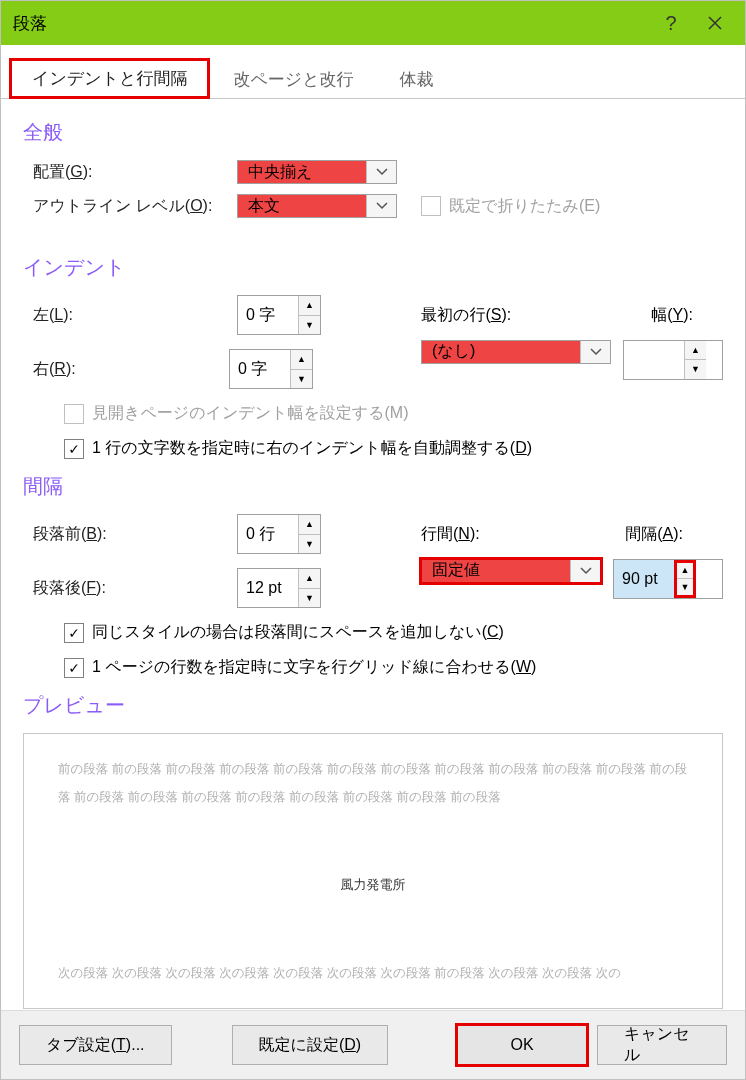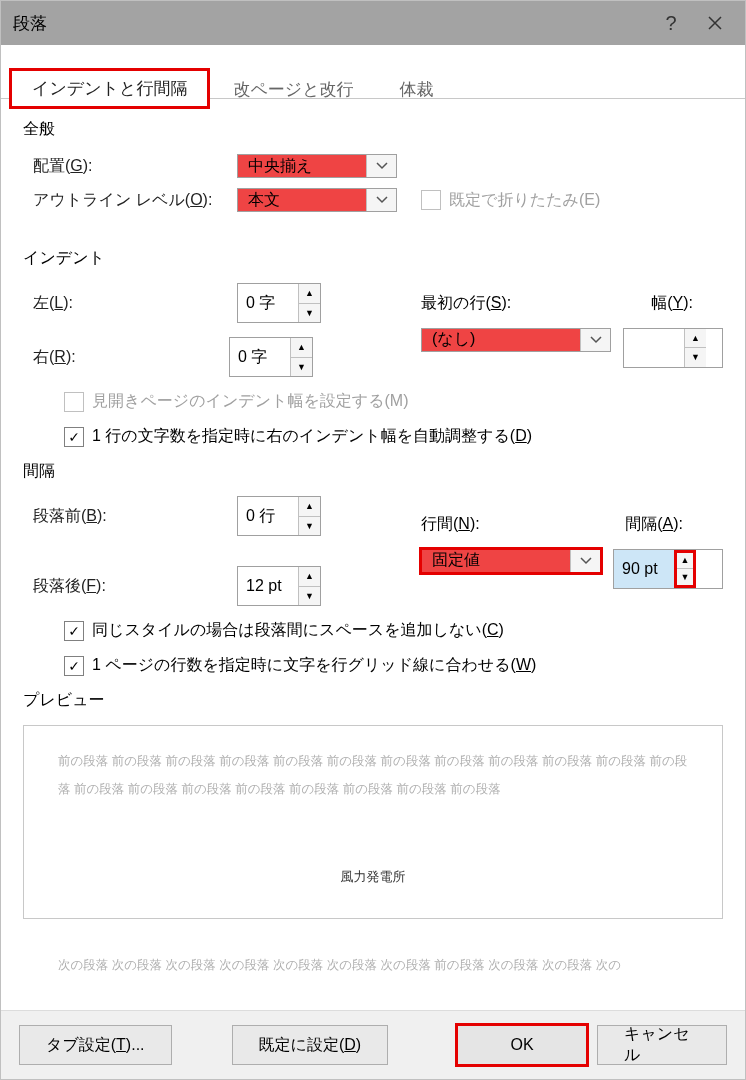--- a/index.html
+++ b/index.html
@@ -1,43 +1,43 @@
 <!DOCTYPE html>
 <html><head>
 <meta charset="utf-8">
 <style>
   * { box-sizing: border-box; font-family: "Yu Gothic UI", "Meiryo", sans-serif; }
   body { margin: 0; background: #f0f0f0; width: 746px; height: 1080px; overflow: hidden; font-size: 16px; color: #000; }
   .dialog { width: 746px; height: 1080px; background: #fff; border: 1px solid #c0c0c0; display: flex; flex-direction: column; }
-  .titlebar { height: 44px; display: flex; align-items: center; padding: 0 8px; background: #a3a3a3; }
+  .titlebar { height: 44px; display: flex; align-items: center; padding: 0 8px; background: #84cc16; }
   .titlebar .title { flex: 1; padding-left: 4px; font-size: 17px; }
   .titlebar .ctl { width: 44px; height: 44px; display: flex; align-items: center; justify-content: center; color: #333; font-size: 20px; }
   .tabs { display: flex; align-items: flex-end; border-bottom: 1px solid #c8c8c8; padding: 12px 8px 0 8px; gap: 0; }
-  .tab { padding: 8px 22px; font-size: 17px; color: #666; border: 1px solid transparent; border-bottom: none; position: relative; top: 11px; }
+  .tab { padding: 8px 22px; font-size: 17px; color: #666; border: 1px solid transparent; border-bottom: none; position: relative; top: 1px; }
   .tab.active { color: #222; border-color: #c8c8c8; background: #fff; }
   .tab.hl { border: 3px solid #e40000; padding: 6px 20px; }
   .body { flex: 1; padding: 12px 22px 8px 22px; overflow: auto; }
-  .section-title { font-size: 16px; color: #000000; margin: 8px 0 14px 0; }
+  .section-title { font-size: 20px; color: #8b5cf6; margin: 8px 0 14px 0; }
   .row { display: flex; align-items: center; margin: 10px 0 10px 10px; gap: 14px; }
   .label { width: 190px; color: #222; }
   .combo { position: relative; border: 1px solid #a0a0a0; height: 24px; display: flex; align-items: center; background: #ef4444; }
   .combo .val { padding: 0 10px; flex: 1; }
   .combo .arrow { width: 30px; height: 100%; display: flex; align-items: center; justify-content: center; border-left: 1px solid #c0c0c0; background: #f5f5f5; }
   .spin { display: flex; border: 1px solid #a0a0a0; height: 40px; }
   .spin input { border: none; width: 60px; padding: 0 8px; font-size: 16px; outline: none; }
   .spin .btns { width: 22px; display: flex; flex-direction: column; border-left: 1px solid #c0c0c0; }
   .spin .btns .b { flex: 1; display: flex; align-items: center; justify-content: center; background: #f5f5f5; font-size: 9px; }
   .spin .btns .b + .b { border-top: 1px solid #c0c0c0; }
   .chk-row { display: flex; align-items: center; margin: 14px 0 14px 24px; gap: 8px; padding-left: 17px; }
   .chk { width: 20px; height: 20px; border: 1px solid #808080; display: flex; align-items: center; justify-content: center; flex-shrink:0; }
   .chk.checked::after { content: "✓"; font-size: 14px; }
   .chk.disabled { border-color: #c0c0c0; }
   .disabled-text { color: #a0a0a0; }
   .u { text-decoration: underline; }
-  .preview { border: 1px solid #c8c8c8; margin: 8px 0 0 0; padding: 22px 34px; height: 194px; color: #b0b0b0; font-size: 12.5px; line-height: 2.2; text-align: left; }
+  .preview { border: 1px solid #c8c8c8; margin: 8px 0 0 0; padding: 22px 34px; height: 276px; color: #b0b0b0; font-size: 12.5px; line-height: 2.2; text-align: left; }
   .preview .sample { color: #333; font-size: 13px; text-align: center; margin: 60px 0; }
   .footer { display: flex; align-items: center; padding: 14px 18px; gap: 10px; background: #f0f0f0; border-top: 1px solid #dcdcdc; }
   .footer .spacer { flex: 1; }
   .btn { height: 40px; padding: 0 26px; background: #e9e9e9; border: 1px solid #aeaeae; font-size: 16px; display: flex; align-items: center; justify-content: center; }
   .btn.primary { border: 1px solid #0c4a6e; background: #e5e5e5; }
   .hl-red { outline: 3px solid #e40000; outline-offset: -1px; }
   .hl-red-thin { border: 3px solid #e40000 !important; }
   svg.chev { width: 12px; height: 8px; }
   .top-row { display:flex; align-items:center; gap:18px; }
 </style>
@@ -143,21 +143,21 @@
       <div class="chk disabled"></div>
       <span class="disabled-text">見開きページのインデント幅を設定する(M)</span>
     </div>
     <div class="chk-row">
       <div class="chk checked"></div>
       <span>1 行の文字数を指定時に右のインデント幅を自動調整する(<span class="u">D</span>)</span>
     </div>
 
     <div class="section-title" style="margin-top:4px">間隔</div>
     <div class="top-row" style="margin-left:10px">
-      <div style="display:flex;flex-direction:column;gap:30px;width:370px">
+      <div style="display:flex;flex-direction:column;gap:14px;width:370px">
         <div style="display:flex;align-items:center;gap:14px">
           <div class="label">段落前(<span class="u">B</span>):</div>
           <div class="spin">
             <input value="0 行" style="">
             <div class="btns">
                 <div class="b">▲</div>
                 <div class="b">▼</div>
               </div>
           </div>
         </div>

